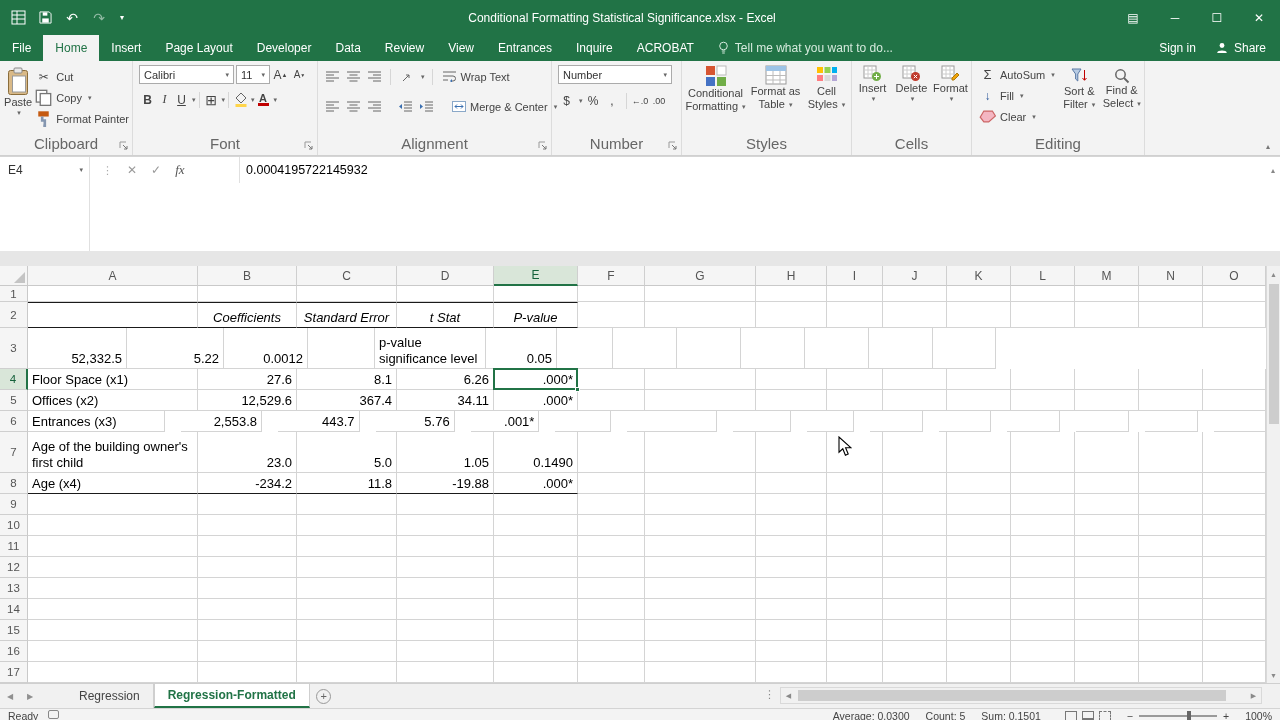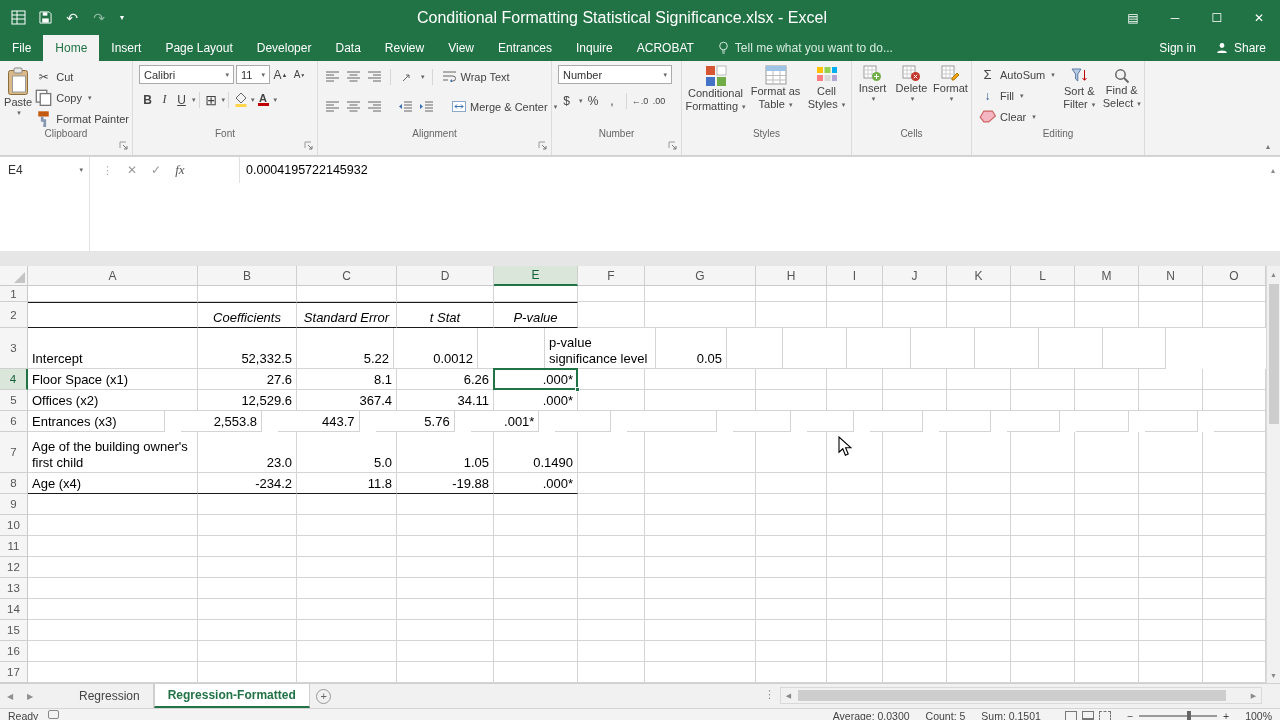--- a/index.html
+++ b/index.html
@@ -4,38 +4,38 @@
 <style>
 *{margin:0;padding:0;box-sizing:border-box}
 html,body{width:1280px;height:720px;overflow:hidden;background:#e6e6e6;font-family:"Liberation Sans",sans-serif}
 #app{position:relative;width:1280px;height:720px}
 
 
 #titlebar{position:absolute;top:0;left:0;width:100%;height:35px;background:#217346;display:flex;align-items:center;color:#fff}
 .qat{display:flex;align-items:center;gap:9px;padding-left:9px;min-width:132px}
 .qbtn{display:inline-flex;align-items:center;justify-content:center;width:18px;height:18px;font-size:14px;color:#fff}
 .qbtn.dim{opacity:.5}
-#wtitle{flex:1;text-align:center;font-size:16px;color:#fff;white-space:nowrap}
+#wtitle{flex:1;text-align:center;font-size:12px;color:#fff;white-space:nowrap}
 .winctl{display:flex;height:35px}
 .wbtn{width:42px;height:35px;display:flex;align-items:center;justify-content:center;font-size:12px;color:#fff}
 
 
 #tabrow{position:absolute;top:35px;left:0;width:100%;height:26px;background:#217346;display:flex;align-items:stretch}
 #ribbon-tabs{display:flex}
 .rtab{padding:0 12px;display:flex;align-items:center;font-size:12px;color:#fff;white-space:nowrap}
 .rtab.active{background:#f3f3f3;color:#217346}
 .tellme{display:flex;align-items:center;gap:6px;margin-left:12px;font-size:12px;color:#d5ead d8}
 .tellme{color:#d5eadd}
 .signin{display:flex;align-items:center;font-size:12px;color:#fff;margin-right:20px}
 .share{display:flex;align-items:center;gap:6px;font-size:12px;color:#fff;margin-right:14px}
 
 
 #ribbon{position:absolute;top:61px;left:0;width:100%;height:95px;background:#f3f3f3;border-bottom:1px solid #d0d0d0;display:flex}
 .grp{position:relative;height:100%;border-right:1px solid #dcdcdc;flex-shrink:0}
-.glabel{position:absolute;bottom:16px;left:0;width:100%;text-align:center;font-size:10px;color:#666;pointer-events:none}
+.glabel{position:absolute;bottom:3px;left:0;width:100%;text-align:center;font-size:15px;color:#666;pointer-events:none}
 .lnch{position:absolute;right:3px;bottom:4px}
 .bigbtn{display:flex;flex-direction:column;align-items:center;justify-content:flex-start;font-size:11px;color:#444;padding-top:4px;line-height:13px;text-align:center}
 .sbtn{display:flex;align-items:center;gap:4px;font-size:11px;color:#444;height:21px;padding:0 3px;white-space:nowrap}
 .combo{background:#fff;border:1px solid #ababab;height:19px;display:flex;align-items:center;font-size:11px;color:#333;padding:0 4px;justify-content:space-between}
 .car{font-size:7px;color:#666;margin-left:2px;line-height:8px}
 .icn16{width:17px;height:17px;display:inline-flex;align-items:center;justify-content:center;font-size:12px;color:#444;flex-shrink:0}
 .vsep{width:1px;height:16px;background:#d6d6d6;margin:0 3px;display:inline-block}
 
 
 #fbar{position:absolute;top:156px;left:0;width:100%;height:95px;background:#fff;border-top:1px solid #d5d5d5}
@@ -573,23 +573,20 @@
         <div class="gc" style="width: 71px;"></div>
         <div class="gc" style="width: 56px;"></div>
         <div class="gc" style="width: 64px;"></div>
         <div class="gc" style="width: 64px;"></div>
         <div class="gc" style="width: 64px;"></div>
         <div class="gc" style="width: 64px;"></div>
         <div class="gc" style="width: 64px;"></div>
         <div class="gc" style="width: 63px;"></div>
       </div>
       <div class="grow" style="height: 41px;">
-        <div class="gc lab" style="width: 170px;">
-          <span>Intercept</span>
-        </div>
         <div class="gc num" style="width: 99px;">
           <span>52,332.5</span>
         </div>
         <div class="gc num" style="width: 97px;">
           <span>5.22</span>
         </div>
         <div class="gc num" style="width: 84px;">
           <span>0.0012</span>
         </div>
         <div class="gc" style="width: 67px;"></div>

